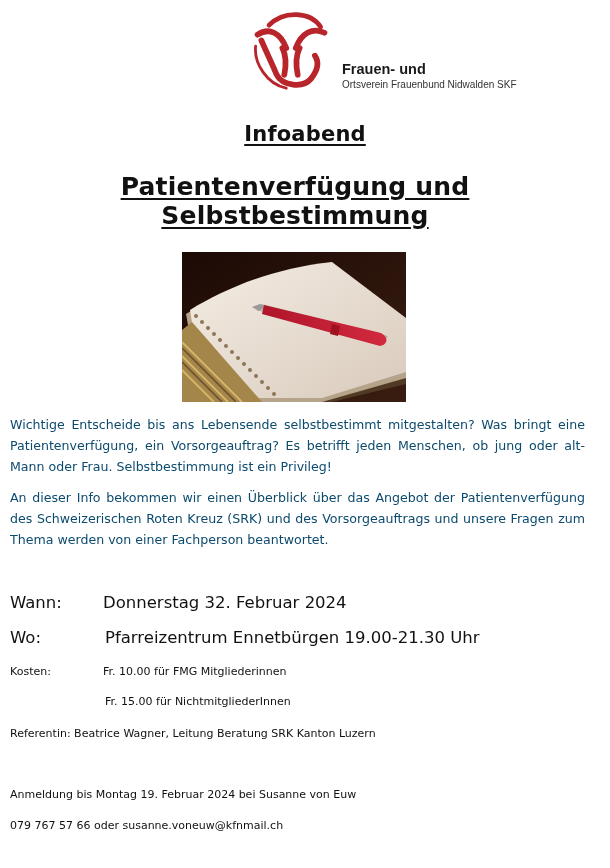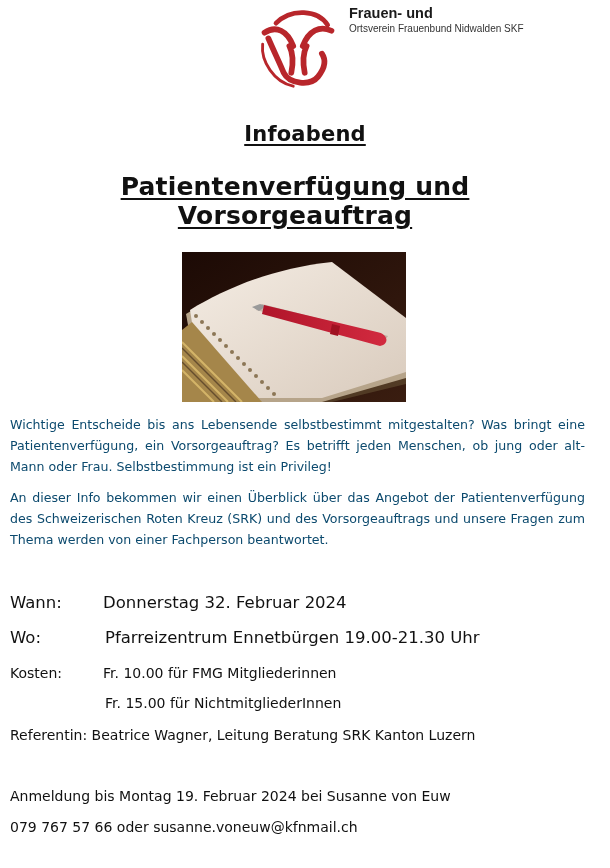--- a/index.html
+++ b/index.html
@@ -1,22 +1,22 @@
 <!DOCTYPE html>
 <html><head>
   <meta charset="utf-8">
   <style>
     html, body { margin: 0; padding: 0; background: #ffffff; }
     body {
       width: 610px; height: 868px; position: relative; overflow: hidden;
       font-family: "DejaVu Sans", sans-serif; color: #111;
     }
     .logo {
-      position: absolute; left: 255px; top: 4px; width: 290px; height: 88px;
-      display: flex; align-items: flex-start;
+      position: absolute; left: 248px; top: 4px; width: 290px; height: 88px;
+      display: flex; align-items: flex-end;
     }
     .logo-mark { width: 86px; height: 86px; flex: 0 0 86px; }
     .logo-text { margin-left: 8px; font-family: "Liberation Sans", sans-serif; color: #1a1a1a; }
     .logo-line1, .logo-line2 { font-weight: bold; font-size: 14.5px; line-height: 18px; }
     .logo-line3 { font-size: 10px; line-height: 14px; color: #333; }
     .logo-line4 { font-weight: bold; font-size: 14.5px; line-height: 20px; }
 
     .title-1 {
       position: absolute; top: 122px; left: 0; width: 610px; text-align: center;
       font-size: 21px; font-weight: bold; text-decoration: underline;
@@ -37,21 +37,21 @@
       position: absolute; left: 10px; width: 575px;
       font-size: 12.6px; line-height: 21px; color: #0c4a6e; text-align: justify;
     }
     .para-1 { top: 414px; }
     .para-2 { top: 487px; }
 
     .row { position: absolute; left: 10px; white-space: nowrap; color: #111; }
     .row .lbl { position: absolute; left: 0; }
     .row .val { position: absolute; }
     .big { font-size: 16.5px; }
-    .sm { font-size: 14px; text-align: center; }
+    .sm { font-size: 11px; text-align: center; }
 
     .r-wann { top: 593px; }
     .r-wann .val { left: 93px; }
     .r-wo { top: 628px; }
     .r-wo .val { left: 95px; }
     .r-kosten { top: 665px; }
     .r-kosten .val { left: 93px; }
     .r-kosten2 { top: 695px; }
     .r-kosten2 .val { left: 95px; }
     .r-ref { top: 727px; }
@@ -73,21 +73,21 @@
       <path d="M8 42 C 6 60, 20 82, 40 86" stroke-width="3"></path>
     </g>
   </svg>
   <div class="logo-text">
     <div class="logo-line1">Frauen- und</div>
     <div class="logo-line3">Ortsverein Frauenbund Nidwalden SKF</div>
   </div>
 </div>
 
 <div class="title-1">Infoabend</div>
-<div class="title-2">Patientenverfügung und Vorsorgeauftrag</div>
+<div class="title-2">Patientenverfügung und Selbstbestimmung</div>
 
 <div class="photo">
   <svg width="224" height="150" viewBox="0 0 224 150">
     <defs>
       <linearGradient id="bg" x1="0" y1="0" x2="1" y2="1">
         <stop offset="0" stop-color="#1c0a05"></stop>
         <stop offset="1" stop-color="#3a1d10"></stop>
       </linearGradient>
       <linearGradient id="paper" x1="0" y1="0" x2="1" y2="1">
         <stop offset="0" stop-color="#f4ece3"></stop>

